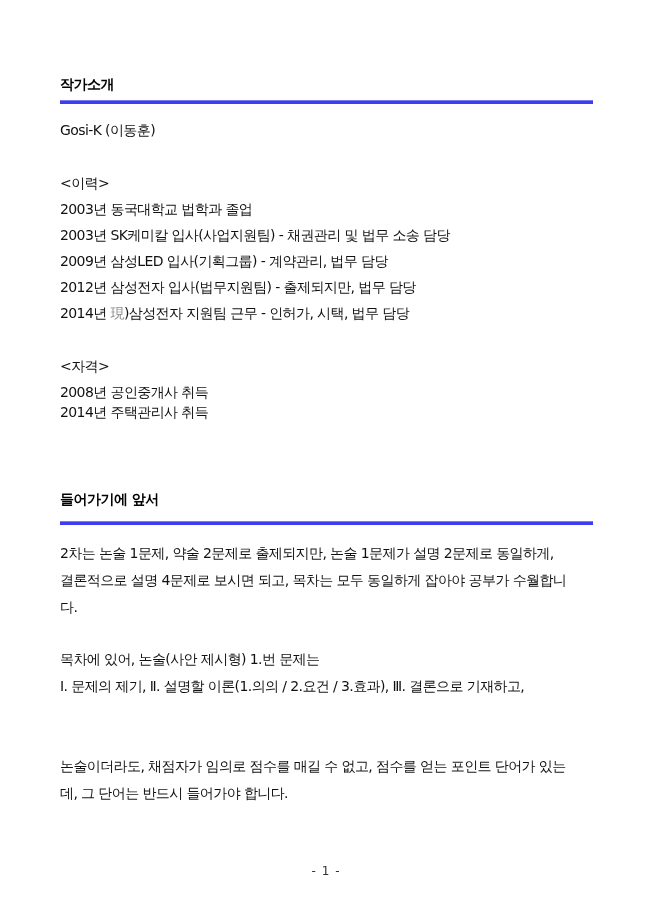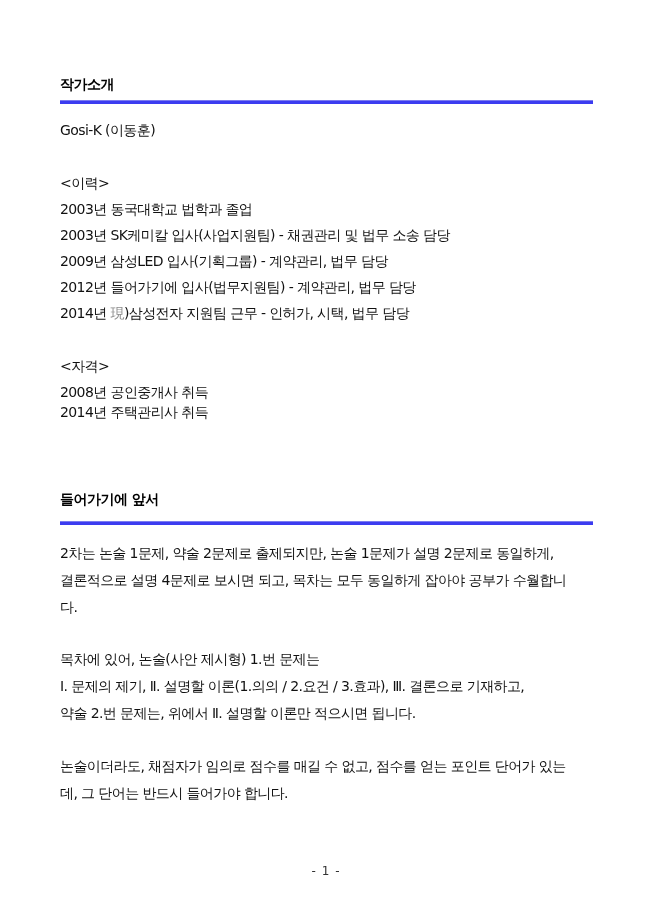--- a/index.html
+++ b/index.html
@@ -66,35 +66,34 @@
 
   <div class="heading" style="top:76px;">작가소개</div>
   <div class="rule" style="top:100px;"></div>
 
   <div class="line" style="top:122px;">Gosi-K (이동훈)</div>
 
   <div class="line" style="top:175px;">&lt;이력&gt;</div>
   <div class="line" style="top:201px;">2003년 동국대학교 법학과 졸업</div>
   <div class="line" style="top:227px;">2003년 SK케미칼 입사(사업지원팀)  - 채권관리 및 법무 소송 담당</div>
   <div class="line" style="top:253px;">2009년 삼성LED 입사(기획그룹)  - 계약관리, 법무 담당</div>
-  <div class="line" style="top:279px;">2012년 들어가기에 입사(법무지원팀)  - 계약관리, 법무 담당</div>
+  <div class="line" style="top:279px;">2012년 삼성전자 입사(법무지원팀)  - 출제되지만, 법무 담당</div>
   <div class="line" style="top:305px;"><span>2014년 </span><span class="muted">現</span><span>)삼성전자 지원팀 근무  - 인허가, 시택, 법무 담당</span></div>
 
   <div class="line" style="top:358px;">&lt;자격&gt;</div>
   <div class="line" style="top:384px;">2008년 공인중개사 취득</div>
   <div class="line" style="top:404px;">2014년 주택관리사 취득</div>
 
   <div class="heading" style="top:491px;">들어가기에 앞서</div>
   <div class="rule" style="top:521px;"></div>
 
   <div class="line" style="top:545px;">2차는 논술 1문제, 약술 2문제로 출제되지만, 논술 1문제가 설명 2문제로 동일하게,</div>
   <div class="line" style="top:572px;">결론적으로 설명 4문제로 보시면 되고, 목차는 모두 동일하게 잡아야 공부가 수월합니</div>
   <div class="line" style="top:599px;">다.</div>
 
   <div class="line" style="top:651px;">목차에 있어, 논술(사안 제시형) 1.번 문제는</div>
   <div class="line" style="top:678px;">Ⅰ. 문제의 제기, Ⅱ. 설명할 이론(1.의의 / 2.요건 / 3.효과), Ⅲ. 결론으로 기재하고,</div>
-  <div class="line" style="top:705px;">약술 2.번 문제는, 위에서 Ⅱ. 설명할 이론만 적으시면 됩니다.</div>
 
   <div class="line" style="top:758px;">논술이더라도, 채점자가 임의로 점수를 매길 수 없고, 점수를 얻는 포인트 단어가 있는</div>
   <div class="line" style="top:785px;">데, 그 단어는 반드시 들어가야 합니다.</div>
 
   <div class="footer">- 1 -</div>
 </div>
 
 </body></html>

